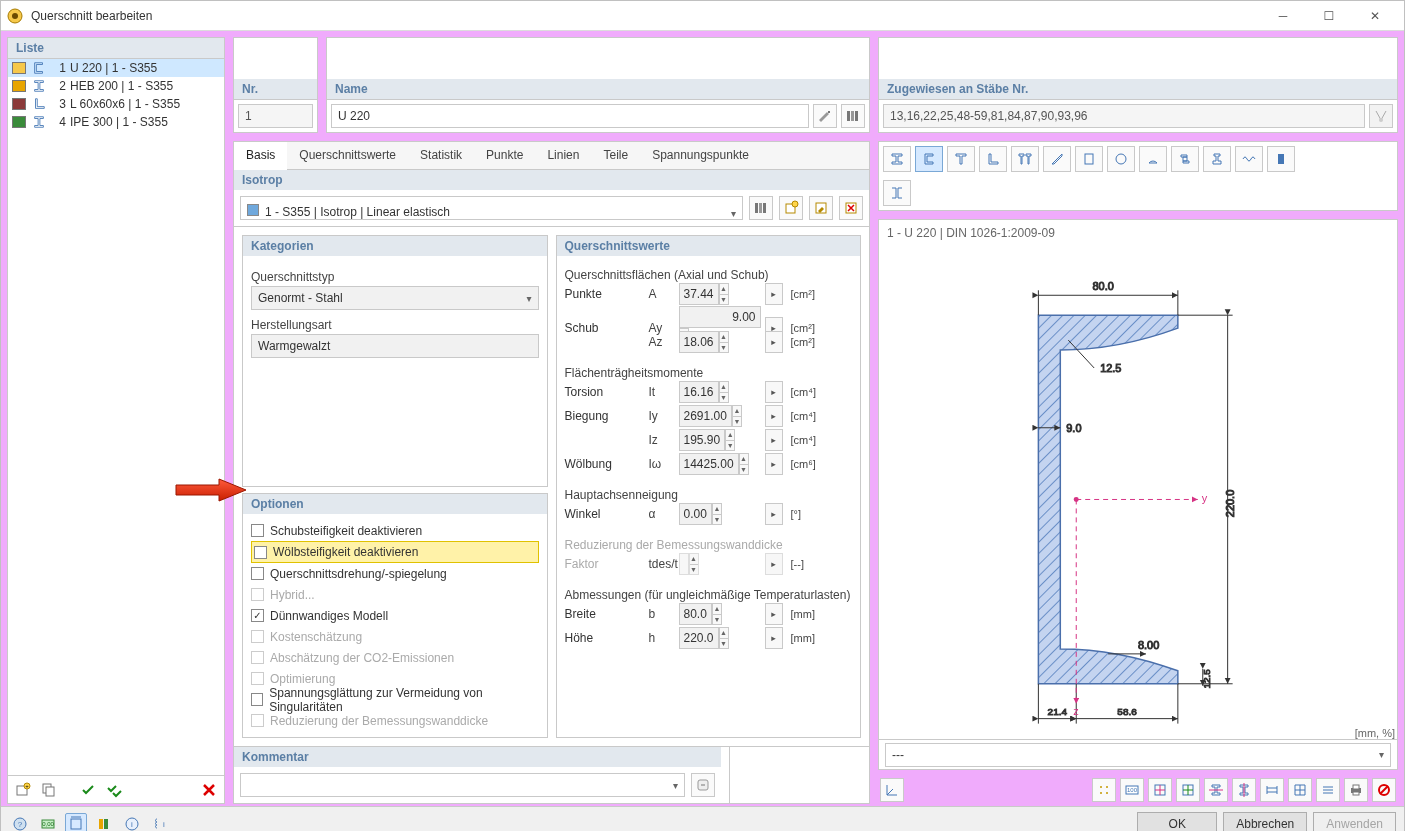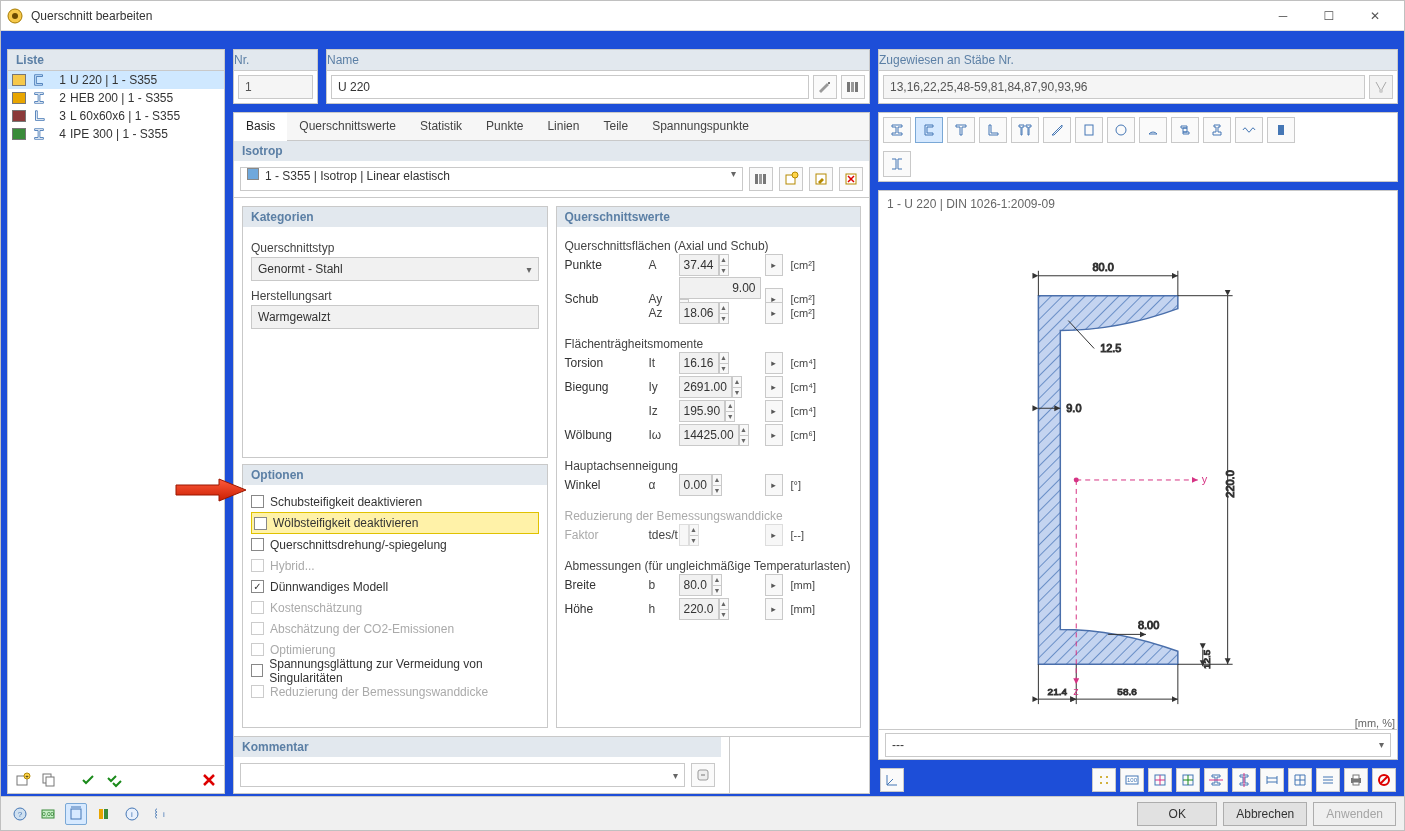--- a/index.html
+++ b/index.html
@@ -1,17 +1,17 @@
 <!DOCTYPE html>
 <html><head>
 <meta charset="utf-8">
 <style>
   * { box-sizing: border-box; }
   html, body { margin:0; padding:0; font-family: "Segoe UI", Tahoma, sans-serif; font-size:12px; color:#333; background:#fff; height:100%; }
-  .window { width:1405px; height:831px; border:1px solid #c0c0c0; background:#1d4ed8; display:flex; flex-direction:column;gap:12px; }
+  .window { width:1405px; height:831px; border:1px solid #c0c0c0; background:#f0abfc; display:flex; flex-direction:column; }
   
   .titlebar { height:30px; display:flex; align-items:center; padding:0 6px; background:#fff; border-bottom:1px solid #dcdcdc; }
   .titlebar .app-icon { width:16px; height:16px; margin-right:8px; }
   .titlebar .title { flex:1; font-size:12px; color:#333; }
   .titlebar .winctrl { width:46px; height:30px; display:flex; align-items:center; justify-content:center; color:#555; }
 
   
   .body { flex:1; display:flex; flex-direction:column; }
 
   .content { flex:1; display:flex; gap:8px; padding:6px 6px 2px 6px; }
@@ -25,21 +25,21 @@
   .swatch { width:14px; height:12px; margin-right:6px; border:1px solid #777; }
   .profile-icon { width:14px; height:14px; margin-right:4px; display:flex; align-items:center; justify-content:center; }
   .list-row .num { width:16px; text-align:right; margin-right:4px; }
   .toolbar-bottom { height:28px; border-top:1px solid #c9c9c9; display:flex; align-items:center; gap:4px; padding:0 4px; }
   .tbtn { width:22px; height:22px; border:1px solid transparent; display:flex; align-items:center; justify-content:center; border-radius:2px; }
 
   
   .panel-mid { flex:1; display:flex; flex-direction:column; gap:8px; }
   .topgrid { display:grid; grid-template-columns: 85px 1fr 520px; gap:8px; }
   .labelbox { border:1px solid #c9c9c9; background:#fff; display:flex; flex-direction:column; }
-  .labelbox .hdr { background:#e2e8ee; color:#5b7fa5; font-weight:400; padding:3px 0; border-bottom:1px solid #c9c9c9; }
+  .labelbox .hdr { background:#e2e8ee; color:#5b7fa5; font-weight:700; padding:3px 8px; border-bottom:1px solid #c9c9c9;margin-top:41px; }
   .labelbox .val { display:flex; padding:4px; gap:4px; }
   .input-flat { flex:1; height:24px; border:1px solid #c9c9c9; background:#fff; padding:0 6px; display:flex; align-items:center; }
   .input-ro { flex:1; height:24px; border:1px solid #c9c9c9; background:#f5f5f5; padding:0 6px; display:flex; align-items:center; color:#555; }
   .iconbtn { width:24px; height:24px; border:1px solid #c9c9c9; background:#fafafa; display:flex; align-items:center; justify-content:center; }
 
   .tabs { border:1px solid #c9c9c9; background:#fff; }
   .tabbar { display:flex; background:#f6f6f6; border-bottom:1px solid #c9c9c9; }
   .tab { padding:6px 12px; color:#444; cursor:default; border-right:0; }
   .tab.active { background:#fff; border-bottom:2px solid #fff; margin-bottom:-1px; color:#222; }
 
@@ -91,21 +91,21 @@
   .sel-wide { flex:1; }
 
   
   .footer { height:34px; border-top:1px solid #c9c9c9; display:flex; align-items:center; padding:0 8px; gap:6px; background:#f0f0f0;}
   .footer .spacer { flex:1; }
   .btn { min-width:80px; height:24px; border:1px solid #adadad; background:#e1e1e1; padding:0 12px; display:flex; align-items:center; justify-content:center; }
   .btn.disabled { color:#a5a5a5; background:#efefef; }
 
   
   .mat-row { display:flex; gap:6px; padding:6px; align-items:center; }
-  .mat-select { flex:1; height:24px; border:1px solid #c9c9c9; background:#fff; display:flex; align-items:flex-start; padding:0 6px; justify-content:space-between; }
+  .mat-select { flex:1; height:24px; border:1px solid #c9c9c9; background:#fff; display:flex; align-items:flex-end; padding:0 6px; justify-content:space-between; }
   .mat-swatch { width:12px; height:12px; margin-right:6px; border:1px solid #888; display:inline-block; }
 
   svg.ico { width:16px; height:16px; }
   .position-rel { position:relative; }
 </style>
 </head>
 <body>
 
 <div class="window position-rel">
 

